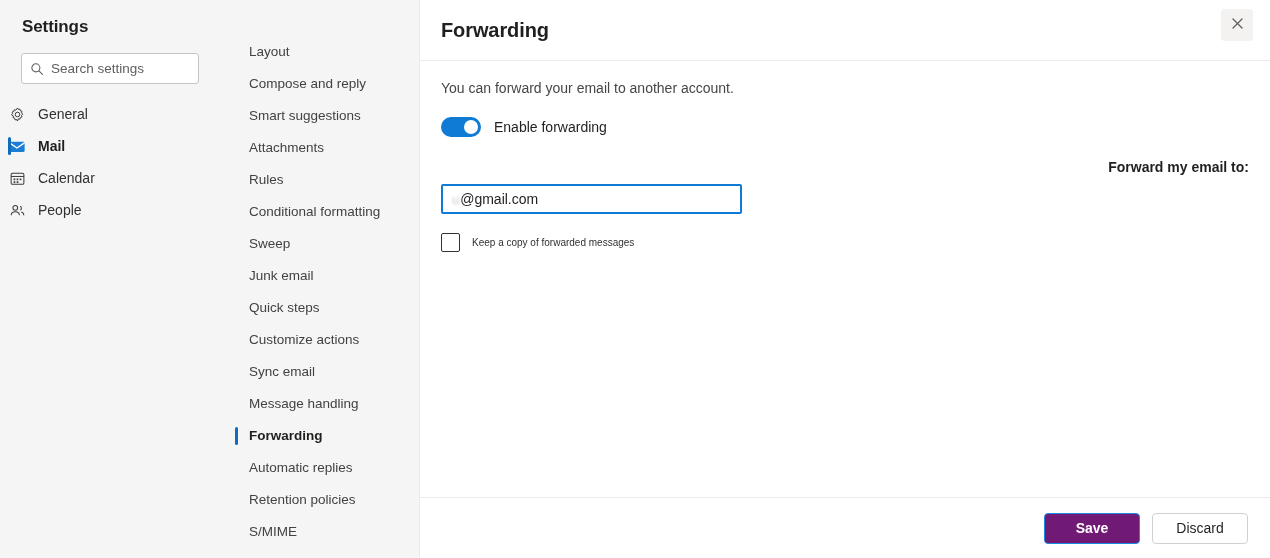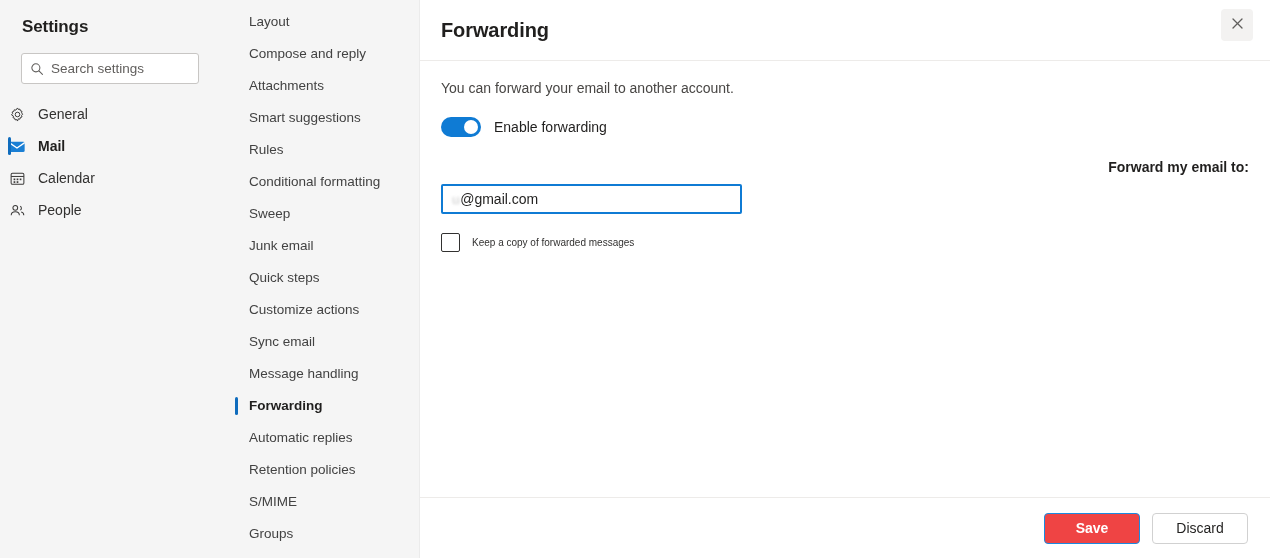--- a/index.html
+++ b/index.html
@@ -99,21 +99,21 @@
   }
   .cat-item.selected .cat-icon { color: #0f6cbd; }
 
   
   .subnav-pane {
     width: 202px;
     flex: 0 0 202px;
     height: 558px;
     background: #f5f5f5;
     border-right: 1px solid #ebebeb;
-    padding-top: 6px;
+    padding-top: 36px;
     overflow: hidden;
     position: relative;
   }
   .subnav-item {
     position: relative;
     height: 32px;
     display: flex;
     align-items: center;
     padding-left: 31px;
     cursor: pointer;
@@ -295,21 +295,21 @@
     height: 31px;
     min-width: 96px;
     border-radius: 4px;
     font-family: "Liberation Sans", sans-serif;
     font-size: 14px;
     font-weight: 600;
     cursor: pointer;
     padding: 0 16px;
   }
   .btn-primary {
-    background: #ef4444;
+    background: #701a75;
     color: #ffffff;
     border: 1px solid #1a8ae0;
   }
   .btn-secondary {
     background: #ffffff;
     color: #201f1e;
     border: 1px solid #d1d1d1;
     font-weight: 400;
   }
 </style>
@@ -384,24 +384,24 @@
   </aside>
 
   <nav class="subnav-pane">
     <div class="subnav-item">
         <span class="subnav-label">Layout</span>
       </div>
     <div class="subnav-item">
         <span class="subnav-label">Compose and reply</span>
       </div>
     <div class="subnav-item">
+        <span class="subnav-label">Smart suggestions</span>
+      </div>
+    <div class="subnav-item">
         <span class="subnav-label">Attachments</span>
-      </div>
-    <div class="subnav-item">
-        <span class="subnav-label">Smart suggestions</span>
       </div>
     <div class="subnav-item">
         <span class="subnav-label">Rules</span>
       </div>
     <div class="subnav-item">
         <span class="subnav-label">Conditional formatting</span>
       </div>
     <div class="subnav-item">
         <span class="subnav-label">Sweep</span>
       </div>

